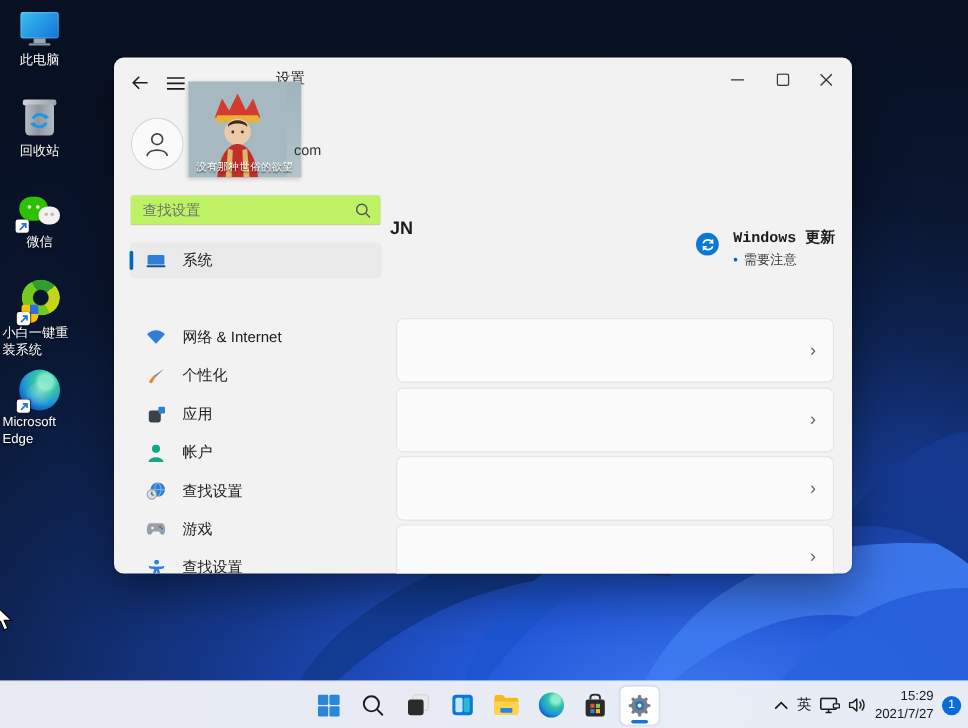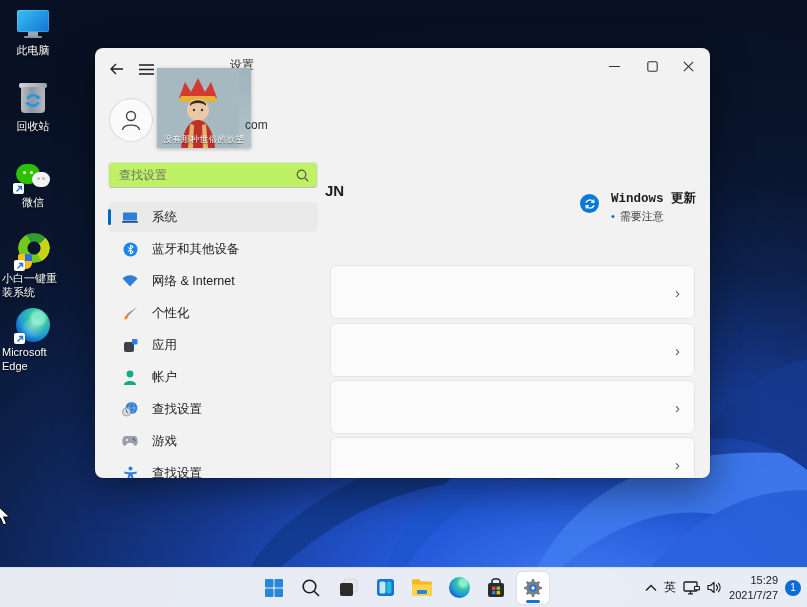--- a/index.html
+++ b/index.html
@@ -256,29 +256,20 @@
       <div class="side-item selected" style="top:6px">
         <span class="side-ico">
           <svg width="16" height="16" viewBox="0 0 16 16">
               <rect x="1" y="3.5" width="14" height="8" rx="1" fill="#2f7fd6"></rect>
               <rect x="0" y="12" width="16" height="1.8" rx="0.9" fill="#1b4f86"></rect>
             </svg>
         </span>
         <span class="s-lbl">系统</span>
       </div>
 
-      <div class="side-item" style="top:38px">
-        <span class="side-ico">
-          <svg width="15" height="15" viewBox="0 0 16 16">
-              <circle cx="8" cy="8" r="7.5" fill="#1a86e8"></circle>
-              <path d="M8 3.2 V12.8 M8 3.2 L10.6 5.4 L5.4 10.4 M8 12.8 L10.6 10.6 L5.4 5.6" stroke="#fff" stroke-width="1.1" fill="none"></path>
-            </svg>
-        </span>
-        <span class="s-lbl">蓝牙和其他设备</span>
-      </div>
 
       <div class="side-item" style="top:70px">
         <span class="side-ico">
           <svg width="16" height="12" viewBox="0 0 16 12">
               <path d="M8 11.5 L0.5 3.5 C5 -0.8 11 -0.8 15.5 3.5 Z" fill="#2f7fd6"></path>
             </svg>
         </span>
         <span class="s-lbl">网络 &amp; Internet</span>
       </div>
 

